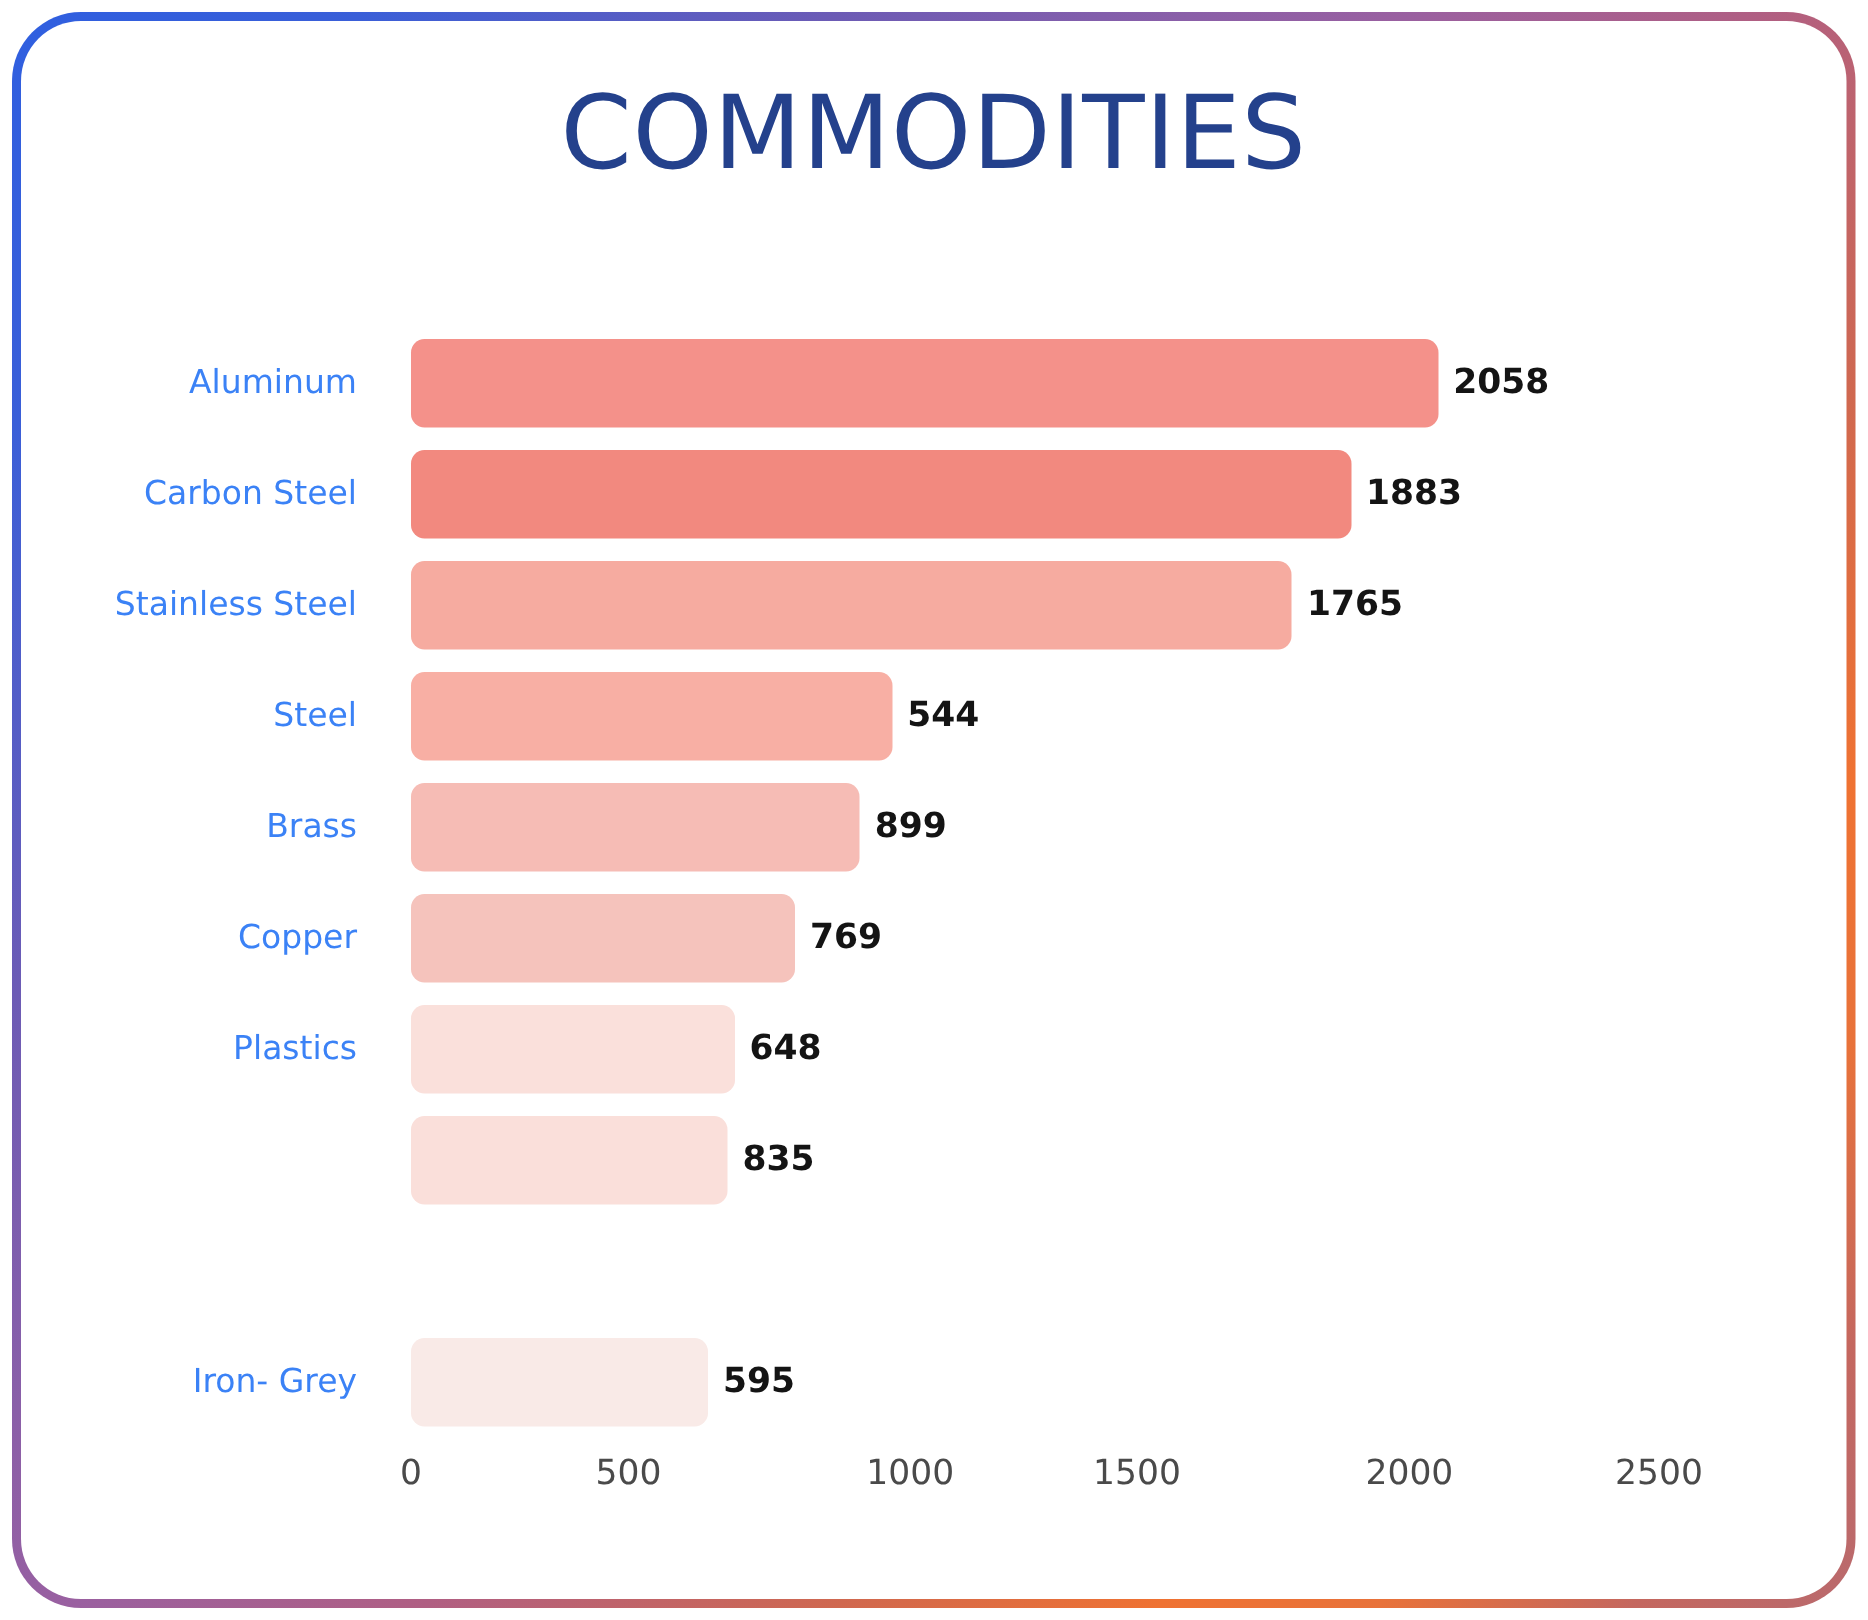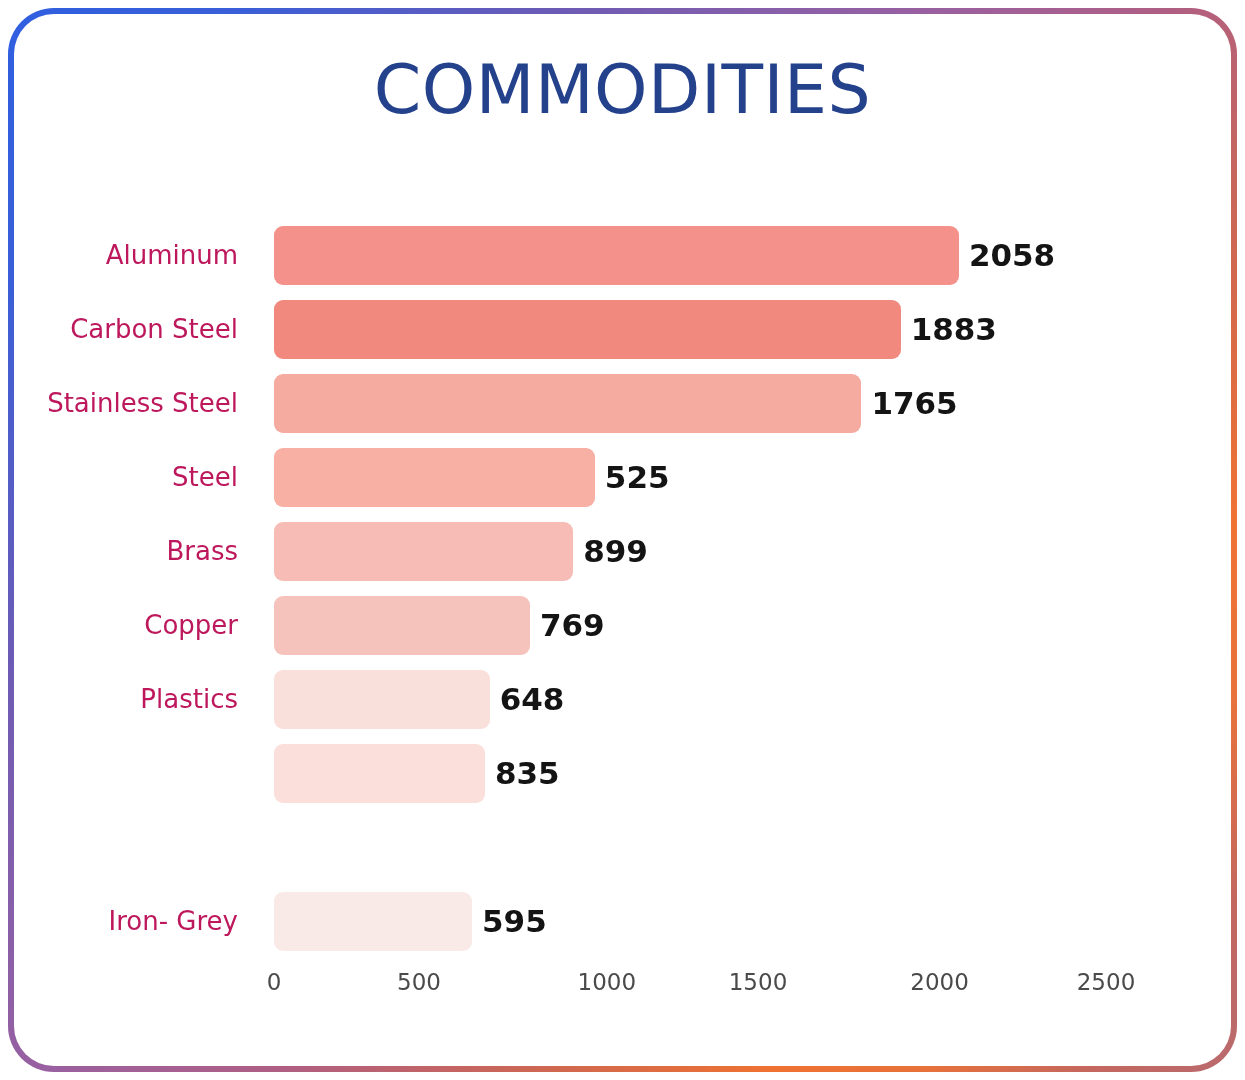--- a/index.html
+++ b/index.html
@@ -80,38 +80,38 @@
     height: 59px;
     left: 0;
     right: 0;
   }
   .cat-label {
     position: absolute;
     right: 993px;       
     top: 0;
     height: 59px;
     line-height: 59px;
-    font-size: 26px;
-    color: #be185d;
+    font-size: 22px;
+    color: #3b82f6;
     white-space: nowrap;
     font-family: "DejaVu Sans", sans-serif;
   }
   .bar {
     position: absolute;
     left: 260px;        
     top: 0;
     height: 59px;
     border-radius: 9px;
   }
   .bar-value {
     position: absolute;
     top: 0;
     height: 59px;
     line-height: 59px;
-    font-size: 31px;
+    font-size: 23px;
     font-weight: 700;
     color: #141414;
     white-space: nowrap;
     font-family: "DejaVu Sans", sans-serif;
   }
 
   
   .x-axis {
     position: absolute;
     left: 0;
@@ -150,21 +150,21 @@
             <div class="bar-value" style="left: 896.662px;">1883</div>
           </div>
           <div class="bar-row" style="top: 360px;">
             <div class="cat-label">Stainless Steel</div>
             <div class="bar" style="width: 587.392px; background: rgb(246, 171, 160);"></div>
             <div class="bar-value" style="left: 857.392px;">1765</div>
           </div>
           <div class="bar-row" style="top: 434px;">
             <div class="cat-label">Steel</div>
             <div class="bar" style="width: 320.819px; background: rgb(248, 175, 164);"></div>
-            <div class="bar-value" style="left: 590.819px;">525</div>
+            <div class="bar-value" style="left: 590.819px;">544</div>
           </div>
           <div class="bar-row" style="top: 508px;">
             <div class="cat-label">Brass</div>
             <div class="bar" style="width: 299.187px; background: rgb(246, 188, 181);"></div>
             <div class="bar-value" style="left: 569.187px;">899</div>
           </div>
           <div class="bar-row" style="top: 582px;">
             <div class="cat-label">Copper</div>
             <div class="bar" style="width: 255.923px; background: rgb(245, 195, 188);"></div>
             <div class="bar-value" style="left: 525.923px;">769</div>

